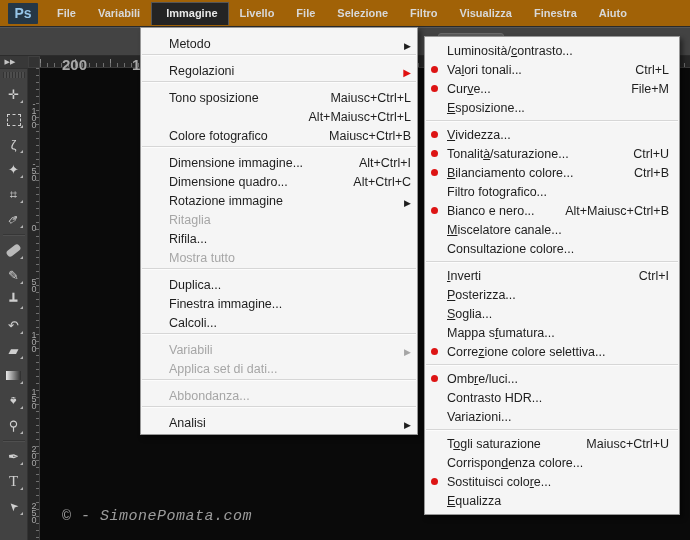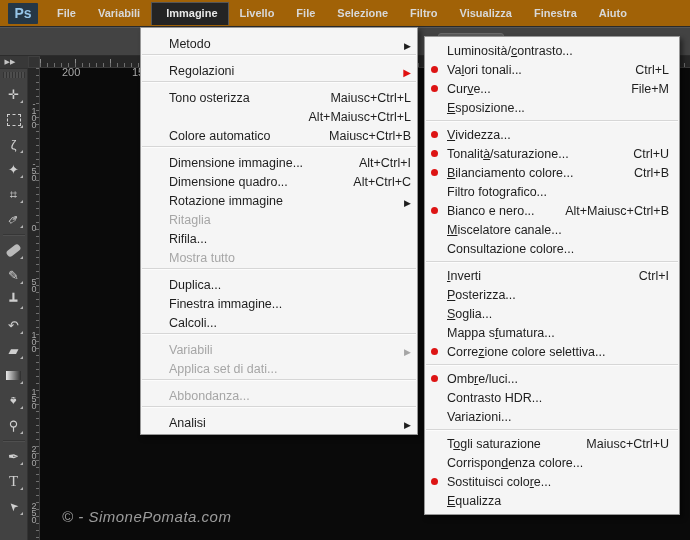--- a/index.html
+++ b/index.html
@@ -45,24 +45,24 @@
     border-right:1px solid #3a3a3a;box-sizing:border-box;z-index:5;}
   #vruler .ticks{position:absolute;right:0;top:12px;bottom:0;width:3px;
     background:repeating-linear-gradient(180deg,#6f6f6f 0 1px,transparent 1px 7px);}
   .vlabel{position:absolute;left:2px;color:#a8a8a8;font-size:9px;line-height:7px;white-space:pre;text-align:center;width:8px;}
   #hruler{position:absolute;left:40px;top:56px;width:650px;height:12px;background:#272727;
     border-bottom:1px solid #3a3a3a;box-sizing:border-box;z-index:5;}
   #hruler .ticks{position:absolute;left:0;right:0;bottom:0;height:4px;
     background:repeating-linear-gradient(90deg,#6f6f6f 0 1px,transparent 1px 7px);}
   #hruler .ticks2{position:absolute;left:0;right:0;bottom:0;height:8px;
     background:repeating-linear-gradient(90deg,#8a8a8a 0 1px,transparent 1px 35px);}
-  .hlabel{position:absolute;top:10px;color:#a8a8a8;font-size:11px;}
+  .hlabel{position:absolute;top:0;color:#a8a8a8;font-size:15px;font-weight:bold;}
   #corner{position:absolute;left:28px;top:56px;width:12px;height:12px;background:#333;border:1px solid #3f3f3f;box-sizing:border-box;z-index:6;}
   #canvas{position:absolute;left:40px;top:68px;width:650px;height:472px;background:#0a0a0a;z-index:1;}
-  #watermark{position:absolute;left:62px;top:508px;z-index:8;color:#9c9c9c;font-size:15px;font-style:italic;letter-spacing:.5px;}
+  #watermark{position:absolute;left:62px;top:508px;z-index:8;color:#9c9c9c;font-size:15px;font-style:italic;letter-spacing:.5px;font-family:Liberation Mono, monospace;}
 
   
   .menu{position:absolute;background:#f5f5f5;border:1px solid #979797;box-shadow:3px 3px 5px rgba(0,0,0,.45);
     box-sizing:border-box;padding:4px 0;z-index:100;font-size:12.5px;color:#1e1e1e;}
   #image-menu{left:140px;top:27px;width:278px;}
   #adjustments-menu{left:424px;top:36px;width:256px;}
   .menu-item{display:flex;align-items:center;height:19px;cursor:default;}
   #image-menu .menu-item{padding:0 6px 0 28px;align-items:flex-end;}
   #adjustments-menu .menu-item{padding:0 10px 0 6px;}
   .mi-dotcol{flex:0 0 16px;display:flex;align-items:center;}
@@ -199,28 +199,28 @@
         <span class="mi-label" data-name="menu-item-label">Metodo</span>
         <span class="mi-arrow" data-name="submenu-arrow-icon">▶</span>
       </div>
       <div class="menu-sep" data-name="menu-separator"></div>
       <div class="menu-item" data-name="menu-item-regolazioni">
         <span class="mi-label" data-name="menu-item-label">Regolazioni</span>
         <span class="mi-arrow arrow-red" data-name="submenu-arrow-icon">▶</span>
       </div>
       <div class="menu-sep" data-name="menu-separator"></div>
       <div class="menu-item" data-name="menu-item-tono-automatico">
-        <span class="mi-label" data-name="menu-item-label">Tono osterizza</span>
+        <span class="mi-label" data-name="menu-item-label">Tono sposizione</span>
         <span class="mi-short" data-name="menu-item-shortcut">Maiusc+Ctrl+L</span>
       </div>
       <div class="menu-item" data-name="menu-item-contrasto-automatico">
         <span class="mi-short" data-name="menu-item-shortcut">Alt+Maiusc+Ctrl+L</span>
       </div>
       <div class="menu-item" data-name="menu-item-colore-automatico">
-        <span class="mi-label" data-name="menu-item-label">Colore automatico</span>
+        <span class="mi-label" data-name="menu-item-label">Colore fotografico</span>
         <span class="mi-short" data-name="menu-item-shortcut">Maiusc+Ctrl+B</span>
       </div>
       <div class="menu-sep" data-name="menu-separator"></div>
       <div class="menu-item" data-name="menu-item-dimensione-immagine">
         <span class="mi-label" data-name="menu-item-label">Dimensione immagine...</span>
         <span class="mi-short" data-name="menu-item-shortcut">Alt+Ctrl+I</span>
       </div>
       <div class="menu-item" data-name="menu-item-dimensione-quadro">
         <span class="mi-label" data-name="menu-item-label">Dimensione quadro...</span>
         <span class="mi-short" data-name="menu-item-shortcut">Alt+Ctrl+C</span>

